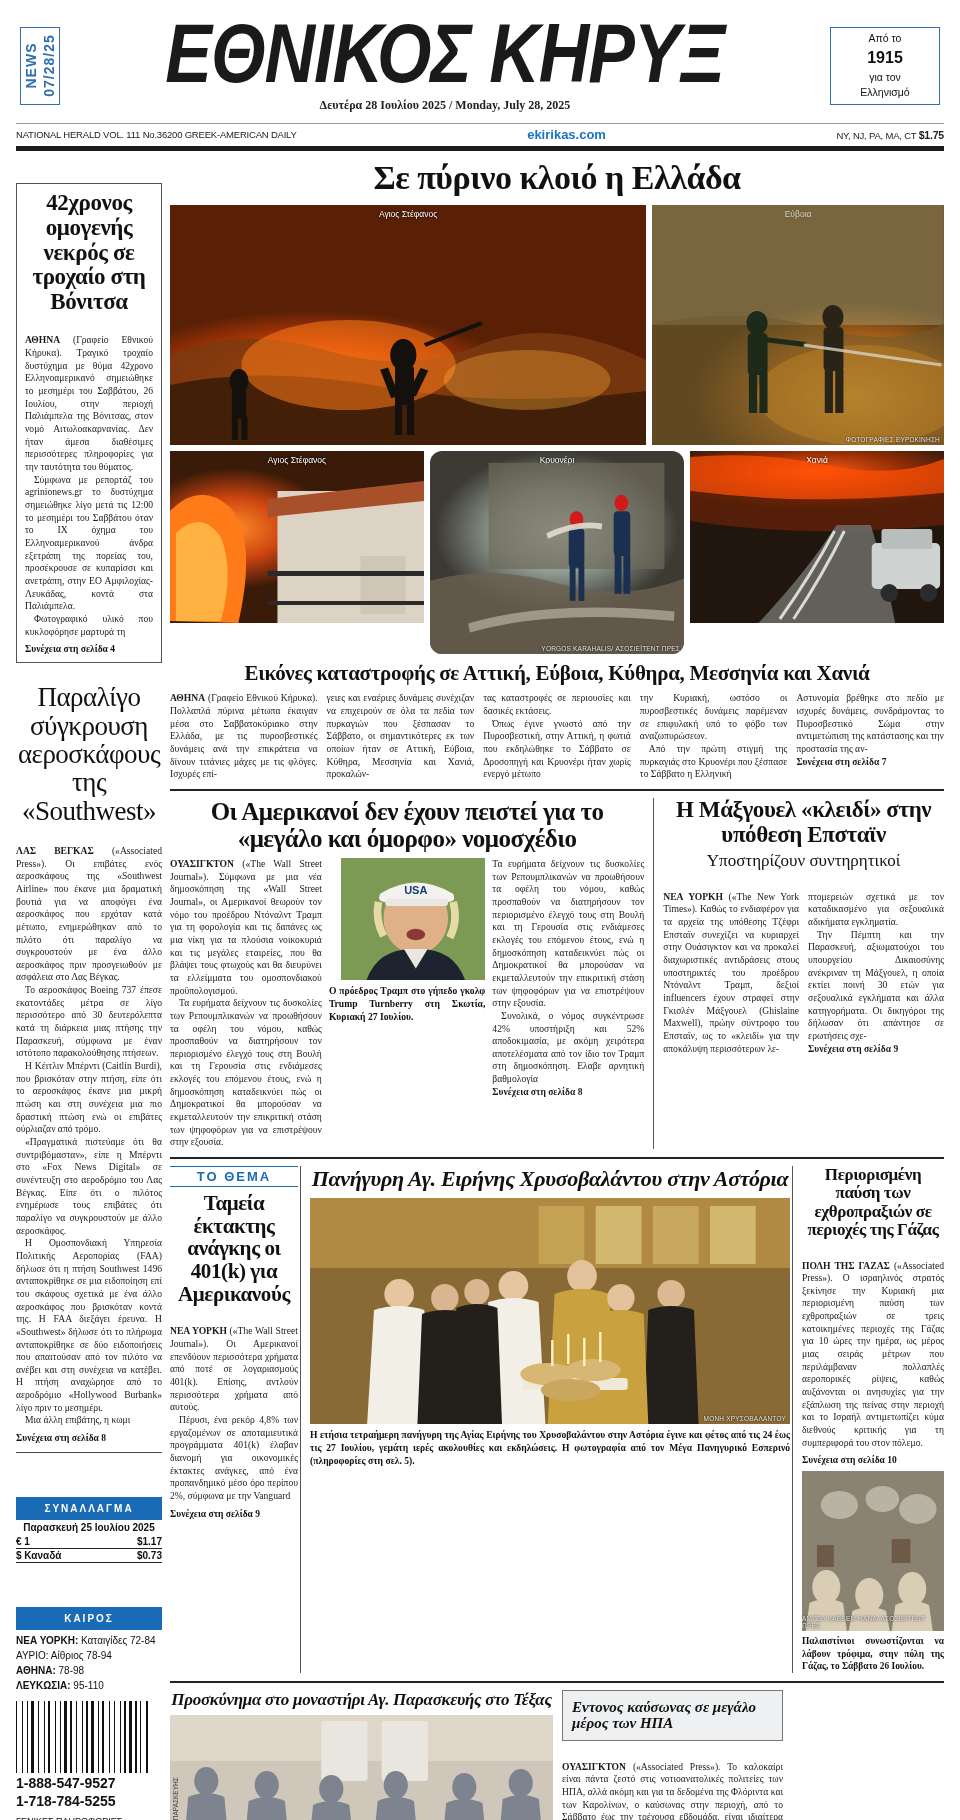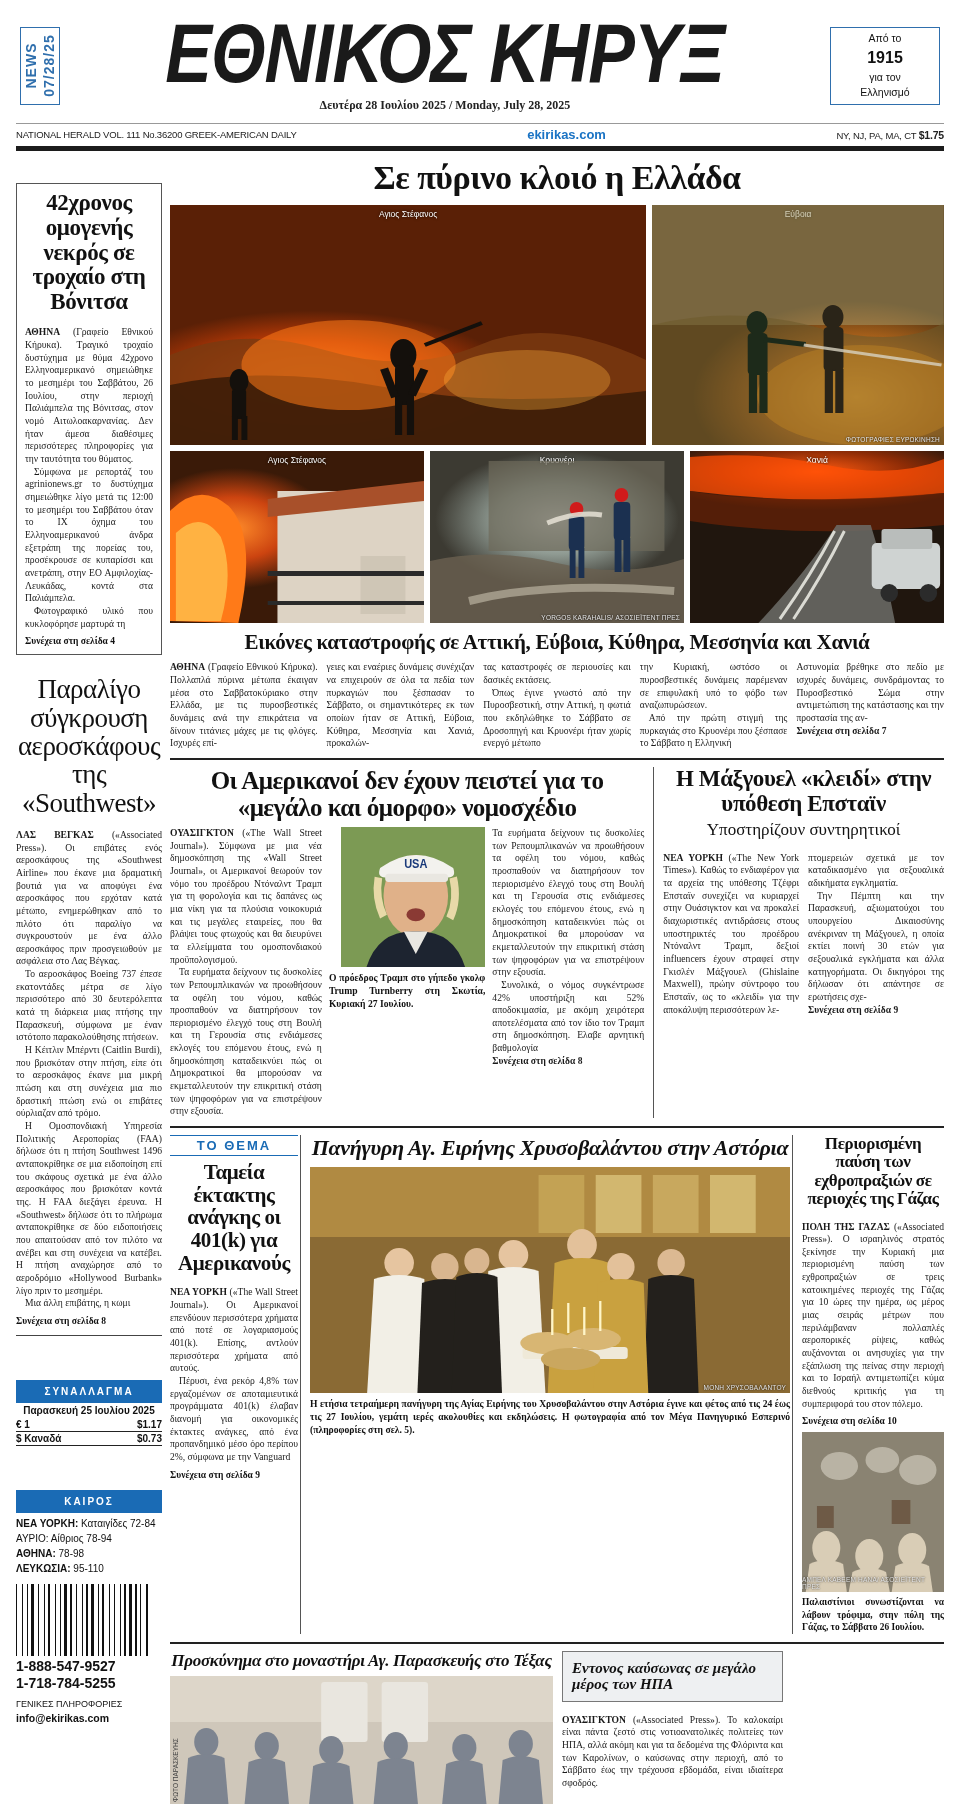--- a/index.html
+++ b/index.html
@@ -47,21 +47,21 @@
   .col-main { flex:1; }
 
   .leadline { font-family:"Liberation Serif", serif; font-size:34px; font-weight:bold;
               text-align:center; letter-spacing:-0.5px; margin:2px 0 8px 0; }
 
   
   .boxed { border:1px solid #555; padding:7px 8px 8px 8px; }
   .kicker-head { font-family:"Liberation Serif", serif; font-weight:bold; font-size:23px;
                  line-height:1.07; text-align:center; letter-spacing:-0.4px; }
   .bodytext { font-family:"Liberation Serif", serif; font-size:9.6px; line-height:1.32;
-              text-align:justify; color:#1a1a1a; margin-top:12px; hyphens:auto; }
+              text-align:justify; color:#1a1a1a; margin-top:20px; hyphens:auto; }
   .bodytext p { margin:0; text-indent:9px; }
   .bodytext p.first { text-indent:0; }
   .dateline { font-weight:bold; }
   .jump { font-family:"Liberation Serif", serif; font-weight:bold; font-size:9.5px;
           margin-top:6px; }
   .hsep { border-top:1px solid #444; margin:9px 0 8px 0; }
   .head2 { font-family:"Liberation Serif", serif; font-size:27px; line-height:1.05;
            text-align:center; letter-spacing:-0.5px; margin:4px 0 6px 0; }
 
   
@@ -204,20 +204,21 @@
           <p>Φωτογραφικό υλικό που κυκλοφόρησε μαρτυρά τη</p>
         </div>
         <div class="jump">Συνέχεια στη σελίδα 4</div>
       </div>
 
       <div class="head2" style="margin-top:20px;">Παραλίγο σύγκρουση αεροσκάφους της «Southwest»</div>
       <div class="bodytext">
         <p class="first"><span class="dateline">ΛΑΣ ΒΕΓΚΑΣ</span><span> («Associated Press»). Οι επιβάτες ενός αεροσκάφους της «Southwest Airline» που έκανε μια δραματική βουτιά για να αποφύγει ένα αεροσκάφος που ερχόταν κατά μέτωπο, ενημερώθηκαν από το πιλότο ότι παραλίγο να συγκρουστούν με ένα άλλο αεροσκάφος πριν προσγειωθούν με ασφάλεια στο Λας Βέγκας.</span></p>
         <p>Το αεροσκάφος Boeing 737 έπεσε εκατοντάδες μέτρα σε λίγο περισσότερο από 30 δευτερόλεπτα κατά τη διάρκεια μιας πτήσης την Παρασκευή, σύμφωνα με έναν ιστότοπο παρακολούθησης πτήσεων.</p>
         <p>Η Κέιτλιν Μπέρντι (Caitlin Burdi), που βρισκόταν στην πτήση, είπε ότι το αεροσκάφος έκανε μια μικρή πτώση και στη συνέχεια μια πιο δραστική πτώση ενώ οι επιβάτες ούρλιαζαν από τρόμο.</p>
+        <p>«Πραγματικά πιστεύαμε ότι θα συντριβόμασταν», είπε η Μπέρντι στο «Fox News Digital» σε συνέντευξη στο αεροδρόμιο του Λας Βέγκας. Είπε ότι ο πιλότος ενημέρωσε τους επιβάτες ότι παραλίγο να συγκρουστούν με άλλο αεροσκάφος.</p>
         <p>Η Ομοσπονδιακή Υπηρεσία Πολιτικής Αεροπορίας (FAA) δήλωσε ότι η πτήση Southwest 1496 ανταποκρίθηκε σε μια ειδοποίηση επί του σκάφους σχετικά με ένα άλλο αεροσκάφος που βρισκόταν κοντά της. Η FAA διεξάγει έρευνα. Η «Southwest» δήλωσε ότι το πλήρωμα ανταποκρίθηκε σε δύο ειδοποιήσεις που απαιτούσαν από τον πιλότο να ανέβει και στη συνέχεια να κατέβει. Η πτήση αναχώρησε από το αεροδρόμιο «Hollywood Burbank» λίγο πριν το μεσημέρι.</p>
         <p>Μια άλλη επιβάτης, η κωμι</p>
       </div>
       <div class="jump">Συνέχεια στη σελίδα 8</div>
 
       <div class="hsep"></div>
 
       <div>
         <div class="blue-bar">ΣΥΝΑΛΛΑΓΜΑ</div>
         <div class="fx-date">Παρασκευή 25 Ιουλίου 2025</div>
@@ -364,21 +365,21 @@
           <svg viewBox="0 0 260 172" preserveAspectRatio="none" style="position:absolute;inset:0;width:100%;height:100%;">
             <rect x="110" y="40" width="150" height="132" fill="#ddd3c4"></rect>
             <path d="M100 48 L260 30 L260 50 L100 66Z" fill="#a8502a"></path>
             <rect x="195" y="105" width="46" height="58" fill="#cfc6b6"></rect>
             <path d="M0 170 L0 60 Q30 30 60 55 Q90 85 70 172 Z" fill="#ff7a18"></path>
             <path d="M6 170 L6 82 Q32 58 52 86 Q66 120 52 170Z" fill="#ffc14d" opacity="0.8"></path>
             <rect x="100" y="120" width="160" height="5" fill="#2a2a2a"></rect>
             <rect x="100" y="150" width="160" height="4" fill="#2a2a2a"></rect>
           </svg>
         </div>
-        <div class="photo fire-d" style="flex:1; height:172px;">
+        <div class="photo fire-d" style="flex:1; height:203px;border-radius:12px;">
           <span class="loc">Κρυονέρι</span>
           <svg viewBox="0 0 260 172" preserveAspectRatio="none" style="position:absolute;inset:0;width:100%;height:100%;">
             <rect x="60" y="10" width="180" height="90" fill="#6d6a5a" opacity="0.7"></rect>
             <path d="M0 110 Q60 96 130 112 T260 108 L260 172 L0 172Z" fill="#6a6050" opacity="0.8"></path>
             <path d="M40 150 Q120 130 250 140" stroke="#b9b2a0" stroke-width="8" fill="none" opacity="0.7"></path>
             <g fill="#1b3050">
               <circle cx="150" cy="58" r="7" fill="#d01b1b"></circle>
               <rect x="142" y="65" width="16" height="34" rx="4"></rect>
               <rect x="143" y="97" width="6" height="30"></rect>
                 <rect x="152" y="97" width="6" height="30"></rect>
@@ -429,21 +430,21 @@
       <div style="display:flex; gap:9px;">
 
         <div style="flex:1 1 62%;">
           <div class="hl-big">Οι Αμερικανοί δεν έχουν πειστεί για το «μεγάλο και όμορφο» νομοσχέδιο</div>
           <div style="display:flex; gap:7px; margin-top:6px;">
             <div class="bodytext" style="flex:1 1 33%; margin-top:0;">
               <p class="first"><span class="dateline">ΟΥΑΣΙΓΚΤΟΝ</span><span> («The Wall Street Journal»). Σύμφωνα με μια νέα δημοσκόπηση της «Wall Street Journal», οι Αμερικανοί θεωρούν τον νόμο του προέδρου Ντόναλντ Τραμπ για τη φορολογία και τις δαπάνες ως μια νίκη για τα πλούσια νοικοκυριά και τις μεγάλες εταιρείες, που θα βλάψει τους φτωχούς και θα διευρύνει τα ελλείμματα του ομοσπονδιακού προϋπολογισμού.</span></p>
               <p>Τα ευρήματα δείχνουν τις δυσκολίες των Ρεπουμπλικανών να προωθήσουν τα οφέλη του νόμου, καθώς προσπαθούν να διατηρήσουν τον περιορισμένο έλεγχό τους στη Βουλή και τη Γερουσία στις ενδιάμεσες εκλογές του επόμενου έτους, ενώ η δημοσκόπηση καταδεικνύει πώς οι Δημοκρατικοί θα μπορούσαν να εκμεταλλευτούν την επικριτική στάση των ψηφοφόρων για να επιστρέψουν στην εξουσία.</p>
             </div>
             <div style="flex:1 1 34%;">
-              <div class="photo golf" style="height:140px; position:relative;margin-left:12px;">
+              <div class="photo golf" style="height:122px; position:relative;margin-left:12px;">
                 <span class="credv">ALASTAIR GRANT/ ΑΣΟΣΙΕΪΤΕΝΤ ΠΡΕΣ</span>
                 <svg viewBox="0 0 170 150" preserveAspectRatio="none" style="position:absolute;inset:0;width:100%;height:100%;">
                   <rect x="0" y="0" width="170" height="150" fill="#7c9a54"></rect>
                   <ellipse cx="88" cy="74" rx="38" ry="44" fill="#e0b189"></ellipse>
                   <path d="M46 44 Q88 16 132 44 Q136 54 126 54 L52 54 Q42 54 46 44Z" fill="#f3f2ee"></path>
                   <rect x="52" y="50" width="74" height="9" rx="4" fill="#e9e7e1"></rect>
                   <text x="88" y="44" font-family="Liberation Sans, sans-serif" font-size="13" font-weight="bold" fill="#1a3a7a" text-anchor="middle">USA</text>
                   <path d="M44 54 Q40 76 50 96" stroke="#e8d9a8" stroke-width="9" fill="none"></path>
                   <path d="M132 54 Q138 78 128 98" stroke="#e8d9a8" stroke-width="9" fill="none"></path>
                   <ellipse cx="88" cy="94" rx="11" ry="7" fill="#8a3a34"></ellipse>

